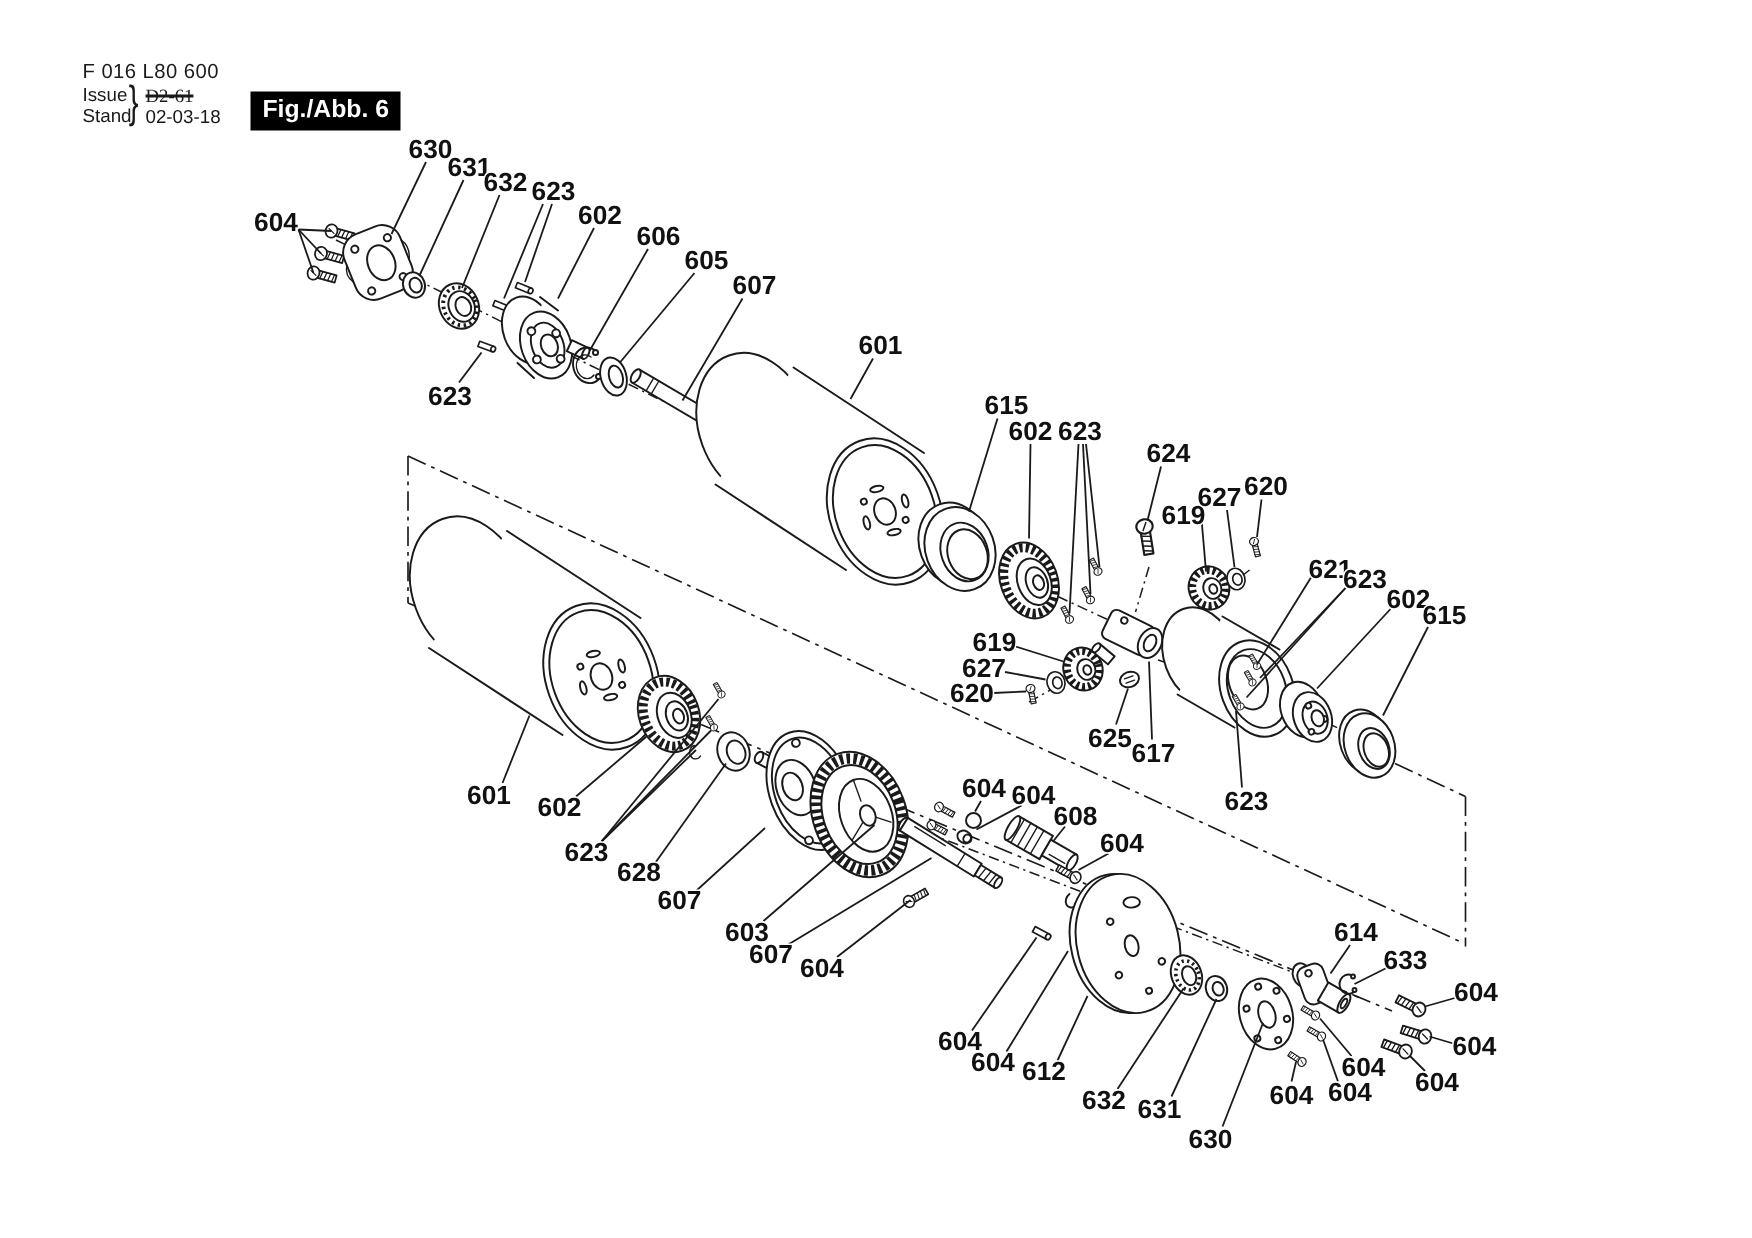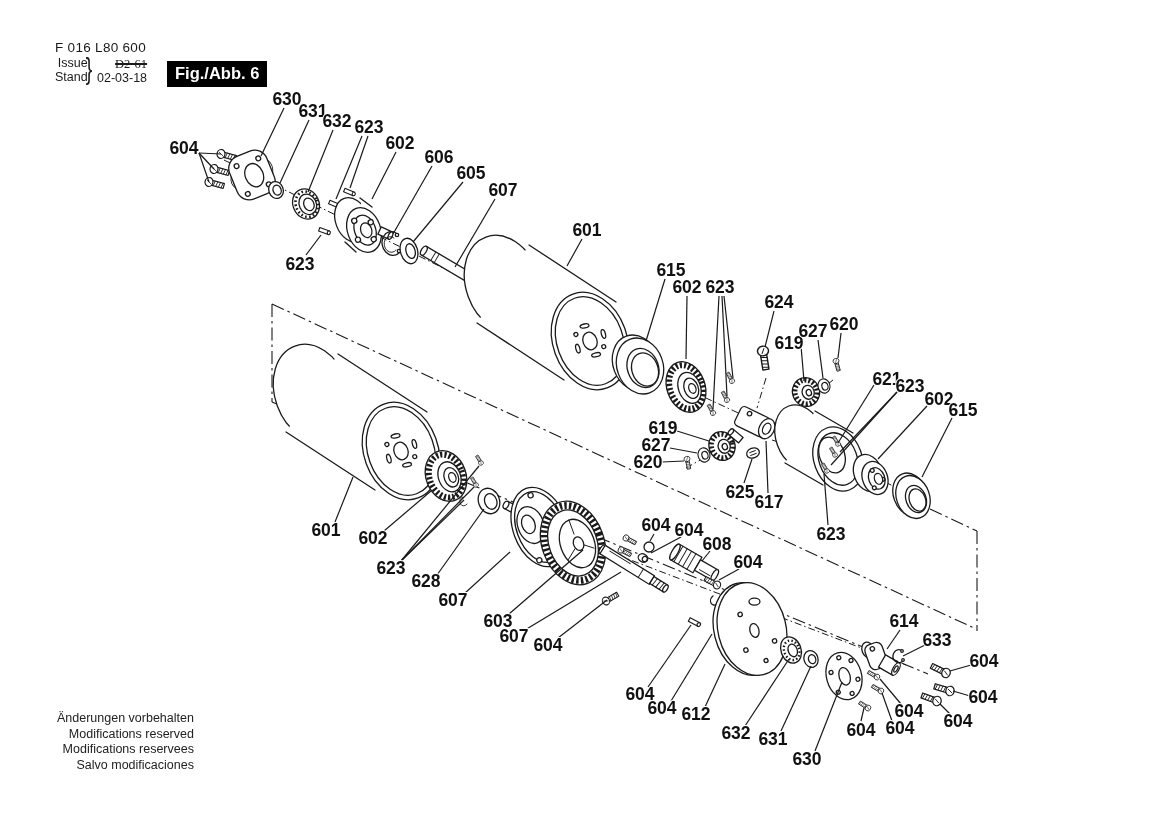--- a/index.html
+++ b/index.html
@@ -1,17 +1,17 @@
 <!DOCTYPE html>
 <html><head>
 <meta charset="utf-8">
 <style>
   html,body{margin:0;padding:0;background:#fff;}
   .page{position:relative;width:1168px;height:825px;background:#fff;overflow:hidden;
-        font-family:"Liberation Sans",sans-serif;color:#1a1a1a;text-align:right;}
+        font-family:"Liberation Sans",sans-serif;color:#1a1a1a;}
   .hdr{position:absolute;left:55px;top:40px;font-size:13.5px;line-height:15px;}
   .hdr .pn{letter-spacing:.3px;}
   .stand-issue{position:absolute;left:55px;top:57px;font-size:12.5px;line-height:13.5px;}
   .brace{position:absolute;left:84px;top:55px;font-size:30px;transform:scaleX(.65);line-height:28px;}
   .dates{position:absolute;left:97px;top:58px;font-size:12.5px;line-height:13.5px;}
   .old-issue{text-decoration:line-through;text-decoration-thickness:2px;font-family:Liberation Serif, serif;}
   .fig-badge{position:absolute;left:155px;top:61px;background:#000;color:#fff;
              font-weight:bold;font-size:16.5px;padding:3px 8px 4px 8px;margin-left:12px;}
   .footer{position:absolute;left:57px;top:711px;font-size:12.5px;line-height:15.5px;color:#222;}
   svg{position:absolute;left:0;top:0;}
@@ -522,19 +522,13 @@
         <text x="958" y="721" text-anchor="middle" dominant-baseline="central" class="callout-text">604</text>
         <line x1="901" y1="704" x2="880" y2="679" class="leader"></line>
         <text x="909" y="711" text-anchor="middle" dominant-baseline="central" class="callout-text">604</text>
         <line x1="892" y1="721" x2="882" y2="693" class="leader"></line>
         <text x="900" y="728" text-anchor="middle" dominant-baseline="central" class="callout-text">604</text>
         <line x1="861" y1="721" x2="864" y2="708" class="leader"></line>
         <text x="861" y="730" text-anchor="middle" dominant-baseline="central" class="callout-text">604</text>
       </g>
   </svg>
 
-  <div class="footer">
-    <div>Änderungen vorbehalten</div>
-    <div>Modifications reserved</div>
-    <div>Modifications reservees</div>
-    <div>Salvo modificaciones</div>
-  </div>
 </div>
 
 </body></html>

